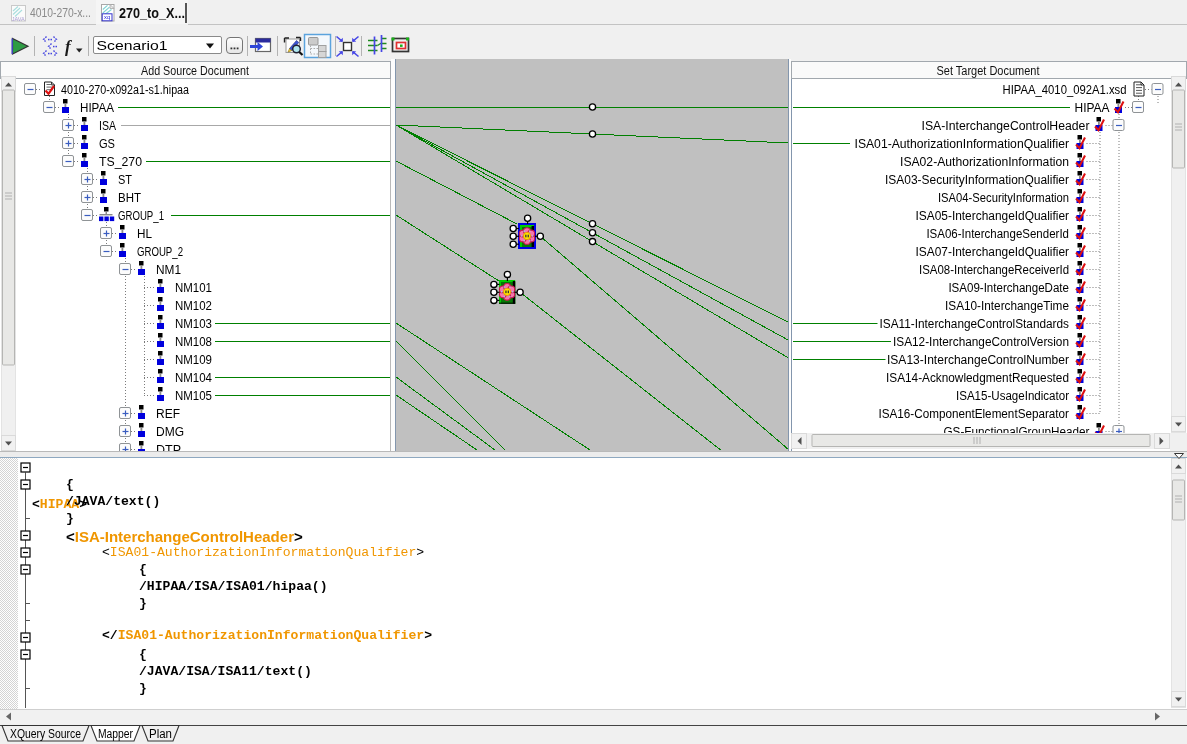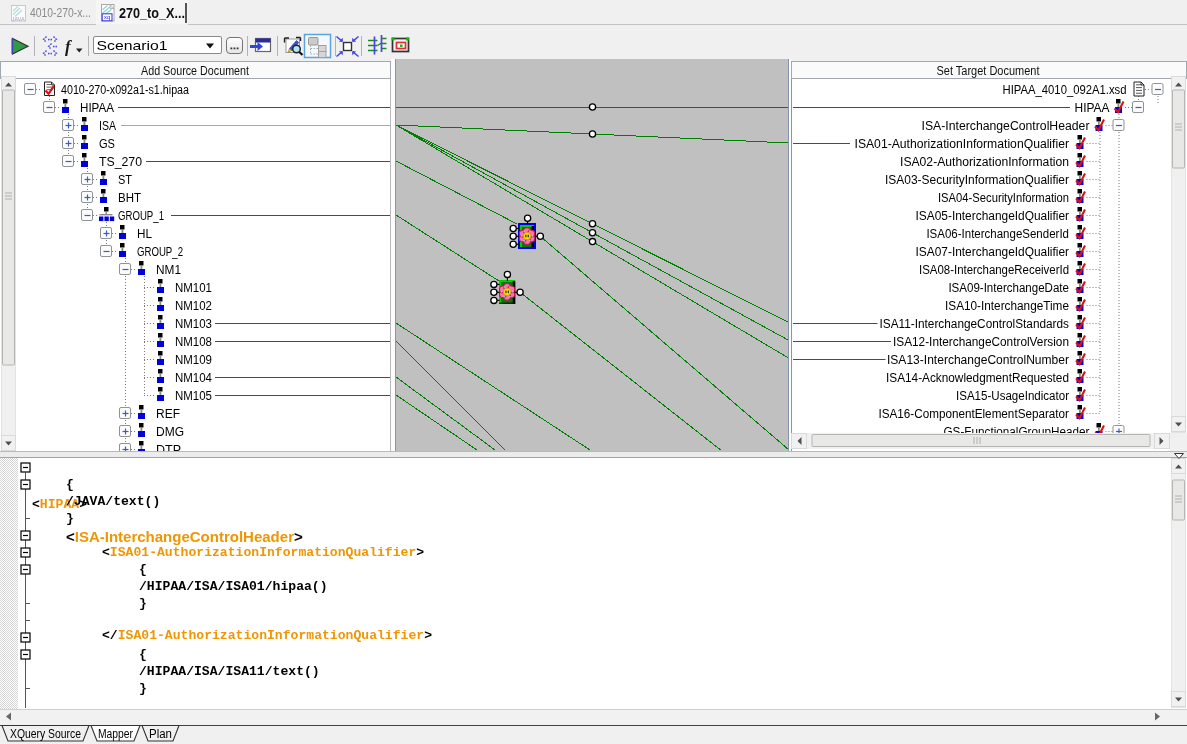--- a/index.html
+++ b/index.html
@@ -568,27 +568,27 @@
       <line x1="7.5" y1="60.5" x2="12" y2="60.5" stroke="#555" stroke-width="1"></line>
       <line x1="7.5" y1="145.5" x2="12" y2="145.5" stroke="#555" stroke-width="1"></line>
       <line x1="7.5" y1="162.5" x2="12" y2="162.5" stroke="#555" stroke-width="1"></line>
       <line x1="7.5" y1="230.5" x2="12" y2="230.5" stroke="#555" stroke-width="1"></line>
 </svg>
 <div class="abs" style="left:32px;top:459.5px;font-family:'Liberation Mono',monospace;font-size:13.1px;font-weight:bold;white-space:pre;margin-top:37px;"><span style="color:#000">&lt;</span><span style="color:#f09600">HIPAA</span><span style="color:#000">&gt;</span></div>
 <div class="abs" style="left:66px;top:476.5px;font-family:'Liberation Mono',monospace;font-size:13.1px;font-weight:bold;white-space:pre;"><span style="color:#000">{</span></div>
 <div class="abs" style="left:66px;top:493.5px;font-family:'Liberation Mono',monospace;font-size:13.1px;font-weight:bold;white-space:pre;"><span style="color:#000">/JAVA/text()</span></div>
 <div class="abs" style="left:66px;top:510.5px;font-family:'Liberation Mono',monospace;font-size:13.1px;font-weight:bold;white-space:pre;"><span style="color:#000">}</span></div>
 <div class="abs" style="left:66px;top:527.5px;font-family:Liberation Sans, sans-serif;font-size:15px;font-weight:bold;white-space:pre;"><span style="color:#000">&lt;</span><span style="color:#f09600">ISA-InterchangeControlHeader</span><span style="color:#000">&gt;</span></div>
-<div class="abs" style="left:102px;top:544.5px;font-family:'Liberation Mono',monospace;font-size:13.1px;font-weight:bold;white-space:pre;text-align:right;"><span style="color:#000">&lt;</span><span style="color:#f09600">ISA01-AuthorizationInformationQualifier</span><span style="color:#000">&gt;</span></div>
+<div class="abs" style="left:102px;top:544.5px;font-family:'Liberation Mono',monospace;font-size:13.1px;font-weight:normal;white-space:pre;text-align:right;"><span style="color:#000">&lt;</span><span style="color:#f09600">ISA01-AuthorizationInformationQualifier</span><span style="color:#000">&gt;</span></div>
 <div class="abs" style="left:139px;top:561.5px;font-family:'Liberation Mono',monospace;font-size:13.1px;font-weight:bold;white-space:pre;"><span style="color:#000">{</span></div>
 <div class="abs" style="left:139px;top:578.5px;font-family:'Liberation Mono',monospace;font-size:13.1px;font-weight:bold;white-space:pre;"><span style="color:#000">/HIPAA/ISA/ISA01/hipaa()</span></div>
 <div class="abs" style="left:139px;top:595.5px;font-family:'Liberation Mono',monospace;font-size:13.1px;font-weight:bold;white-space:pre;"><span style="color:#000">}</span></div>
 <div class="abs" style="left:102px;top:628px;font-family:'Liberation Mono',monospace;font-size:13.1px;font-weight:bold;white-space:pre;"><span style="color:#000">&lt;/</span><span style="color:#f09600">ISA01-AuthorizationInformationQualifier</span><span style="color:#000">&gt;</span></div>
 <div class="abs" style="left:139px;top:646.5px;font-family:'Liberation Mono',monospace;font-size:13.1px;font-weight:bold;white-space:pre;"><span style="color:#000">{</span></div>
-<div class="abs" style="left:139px;top:663.5px;font-family:'Liberation Mono',monospace;font-size:13.1px;font-weight:bold;white-space:pre;"><span style="color:#000">/HIPAA/ISA/ISA11/text()</span></div>
+<div class="abs" style="left:139px;top:663.5px;font-family:'Liberation Mono',monospace;font-size:13.1px;font-weight:bold;white-space:pre;"><span style="color:#000">/JAVA/ISA/ISA11/text()</span></div>
 <div class="abs" style="left:139px;top:680.5px;font-family:'Liberation Mono',monospace;font-size:13.1px;font-weight:bold;white-space:pre;"><span style="color:#000">}</span></div>
 <div class="abs" style="left:1171px;top:458px;width:15px;height:250px;background:#f0f0f0;border:1px solid #e3e3e3;"></div>
     <svg class="abs" style="left:1171px;top:458px;" width="15" height="250" viewBox="0 0 15 250">
       <rect x="0.5" y="0.5" width="14" height="15" fill="#f1f1f1" stroke="#dadada" stroke-width="1"></rect>
       <path d="M4 10.5 L11 10.5 L7.5 6.5 Z" fill="#505050"></path>
       <rect x="0.5" y="233.5" width="14" height="15" fill="#f1f1f1" stroke="#dadada" stroke-width="1"></rect>
       <path d="M4 239.5 L11 239.5 L7.5 243.5 Z" fill="#505050"></path>
       <rect x="1.5" y="22" width="12" height="40" fill="#e8e8e6" stroke="#b5b5b3" stroke-width="1" rx="1"></rect>
       <line x1="4" y1="38" x2="11" y2="38" stroke="#b0b0b0" stroke-width="1"></line>
       <line x1="4" y1="41" x2="11" y2="41" stroke="#b0b0b0" stroke-width="1"></line>

